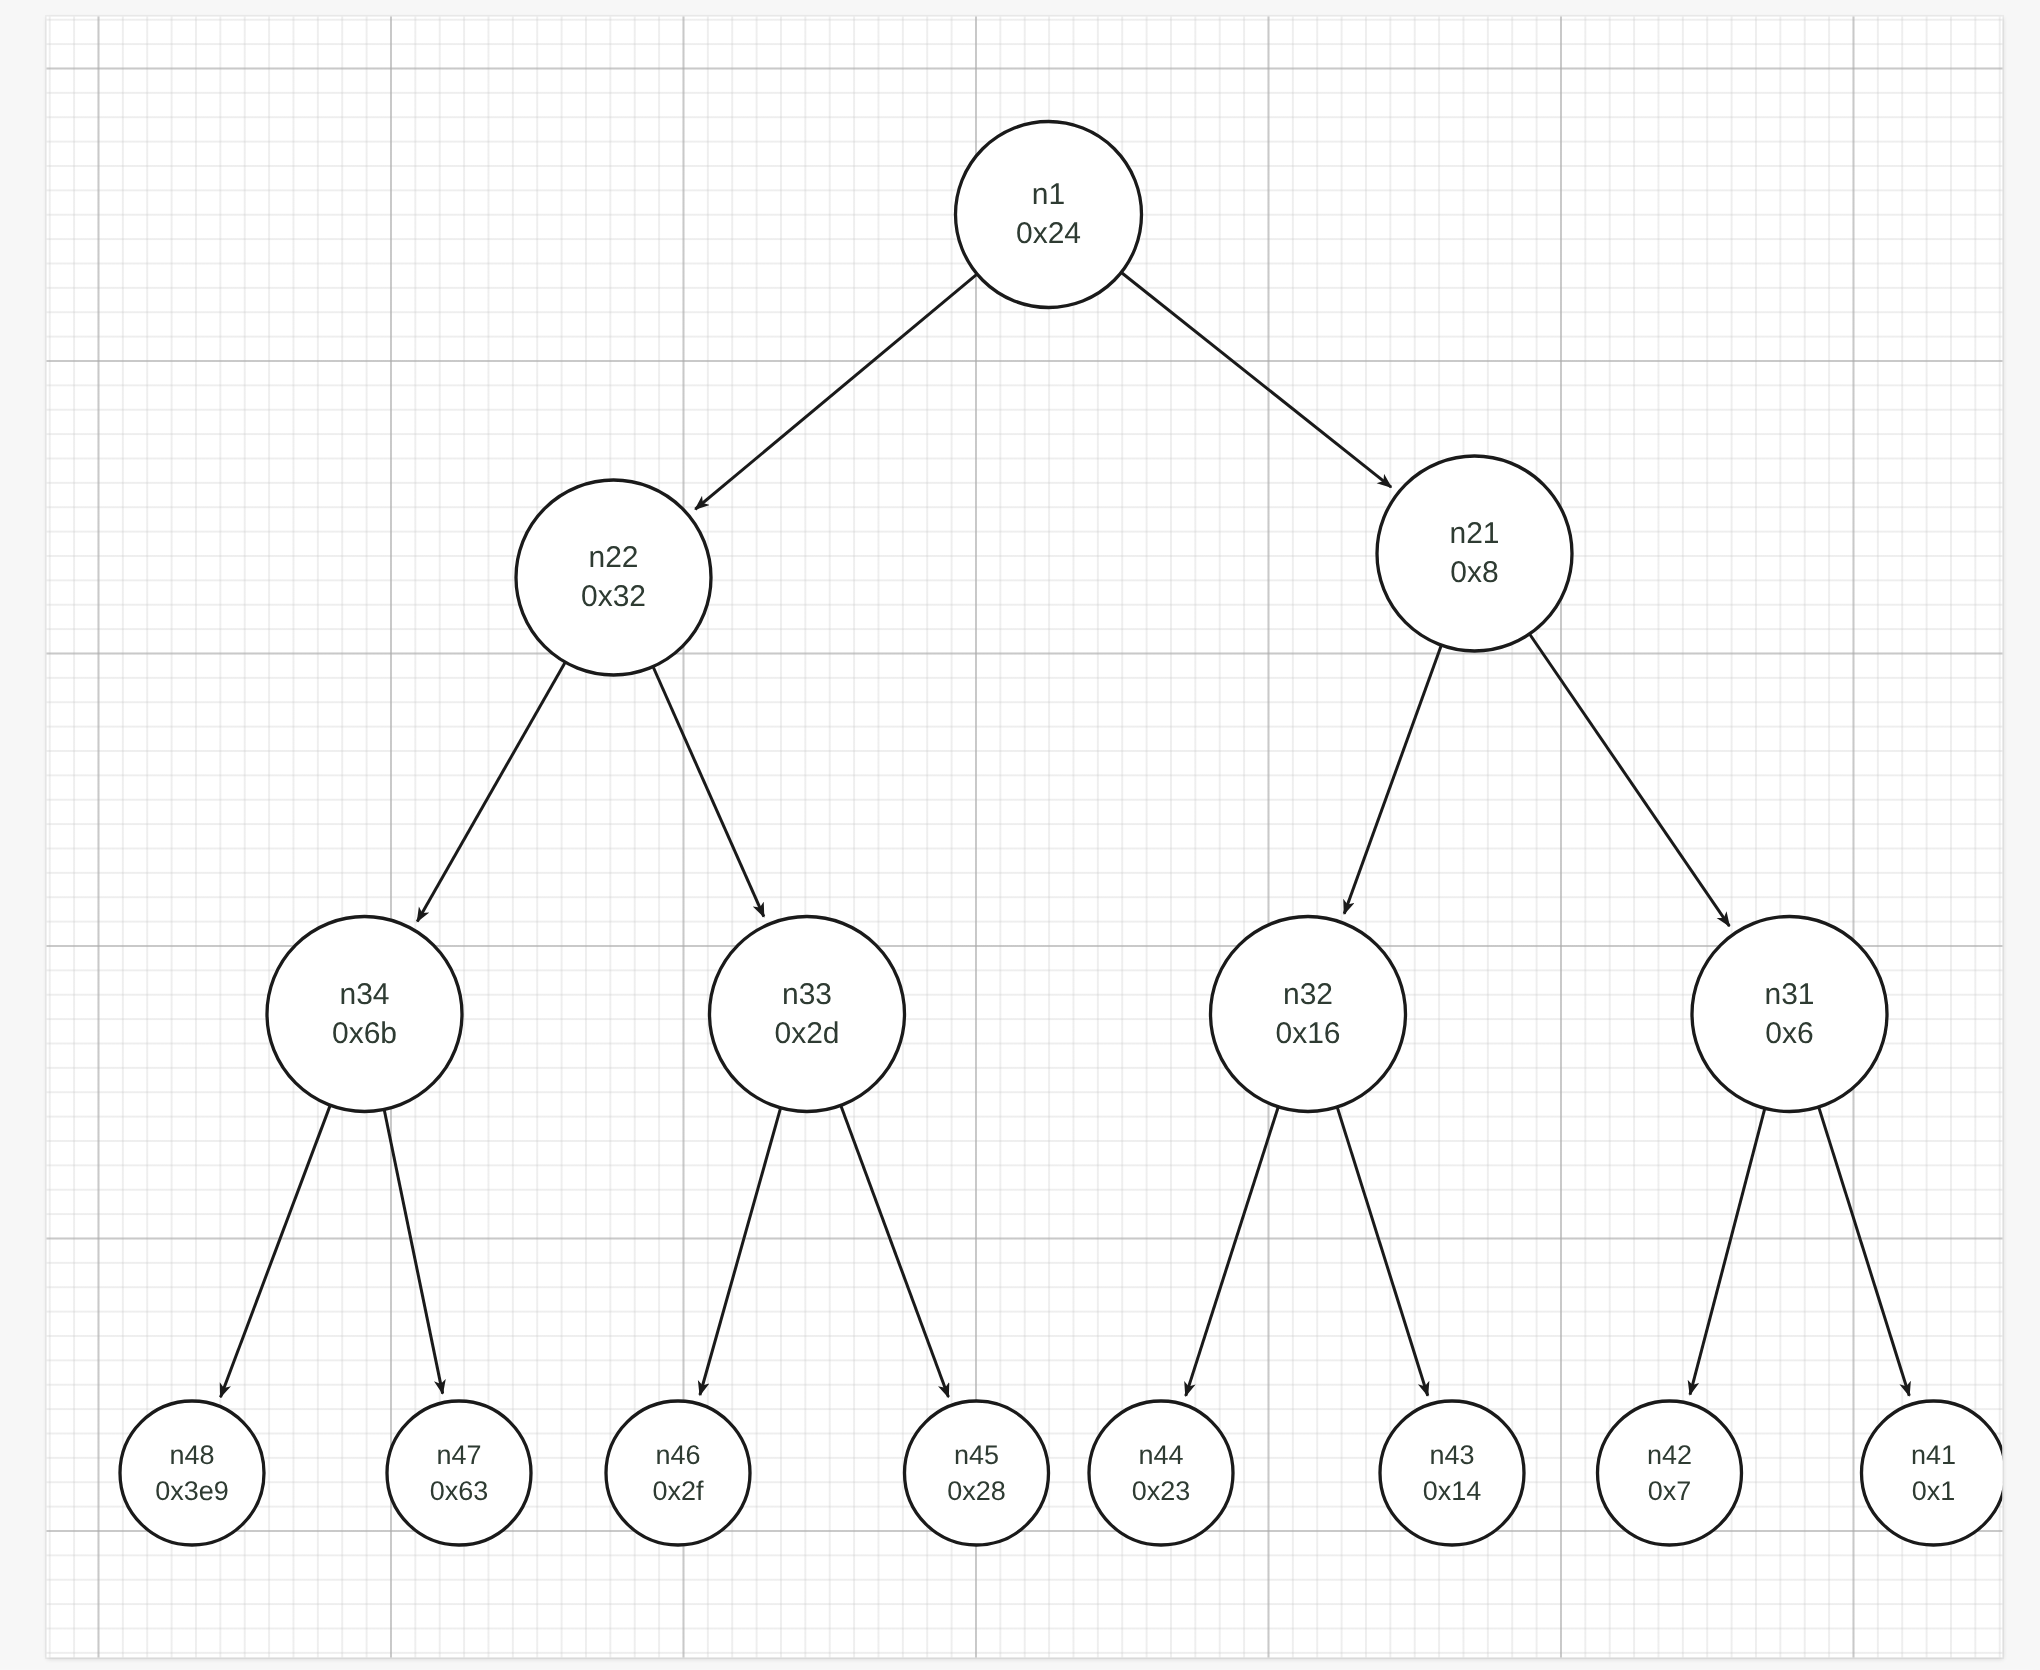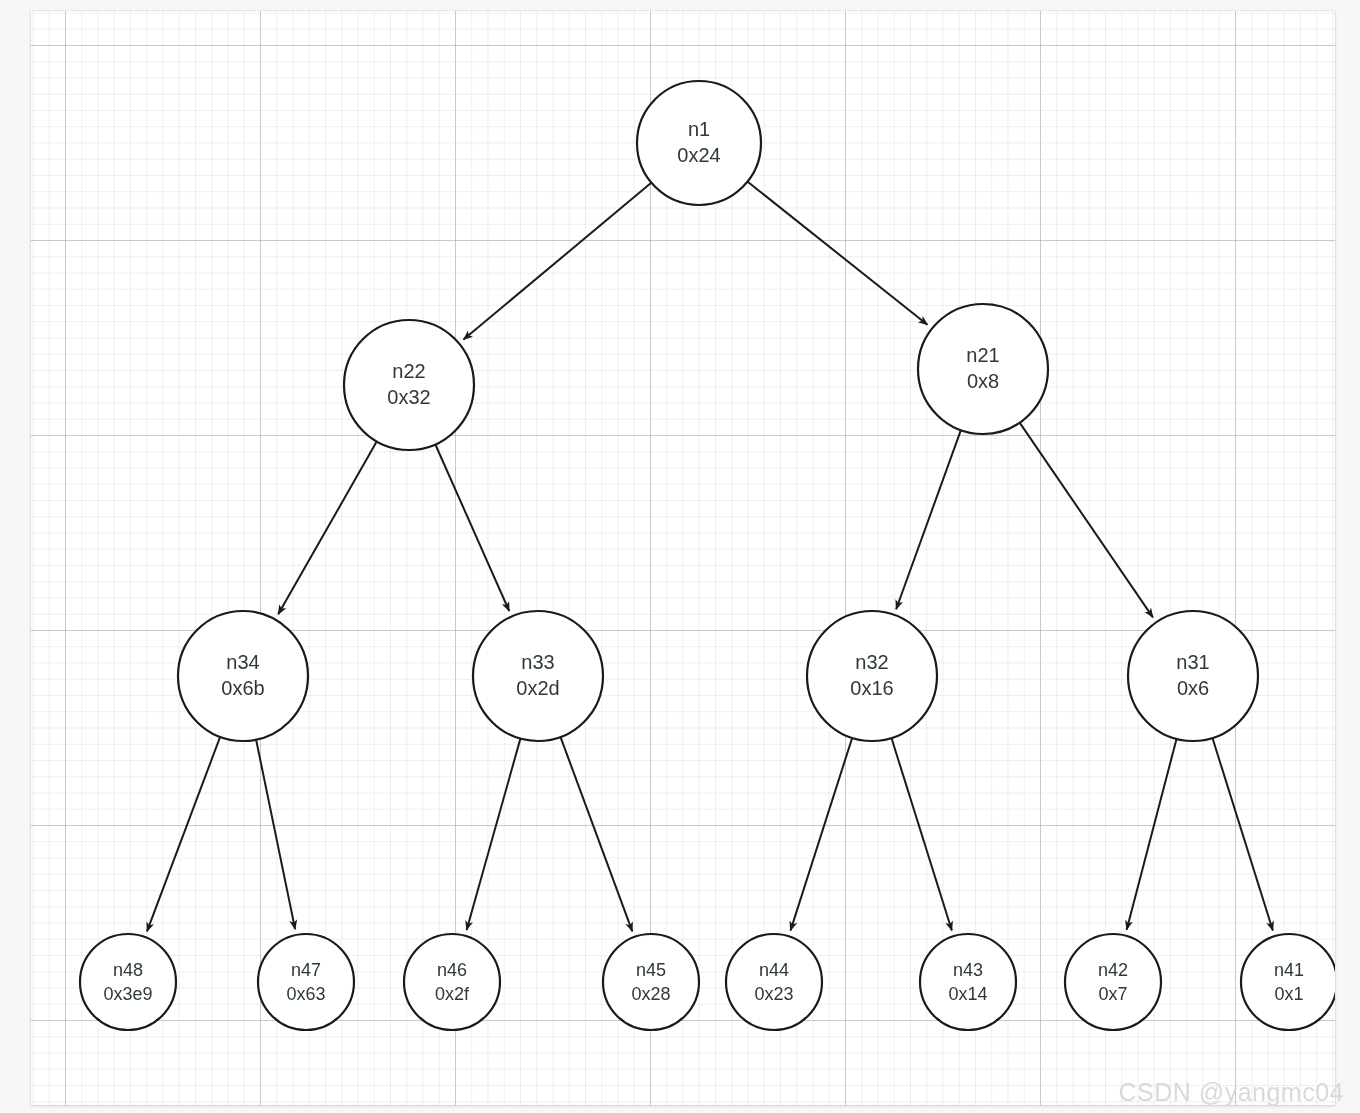--- a/index.html
+++ b/index.html
@@ -188,14 +188,13 @@
           </g>
           <g>
             <circle cx="1258" cy="971" r="48" class="node-circle"></circle>
             <text x="1258" y="960" class="node-text small">n41</text>
             <text x="1258" y="984" class="node-text small">0x1</text>
           </g>
         </g>
     </svg>
   </div>
 
-  <div id="watermark">CSDN @yangmc04</div>
 </div>
 
 </body></html>

